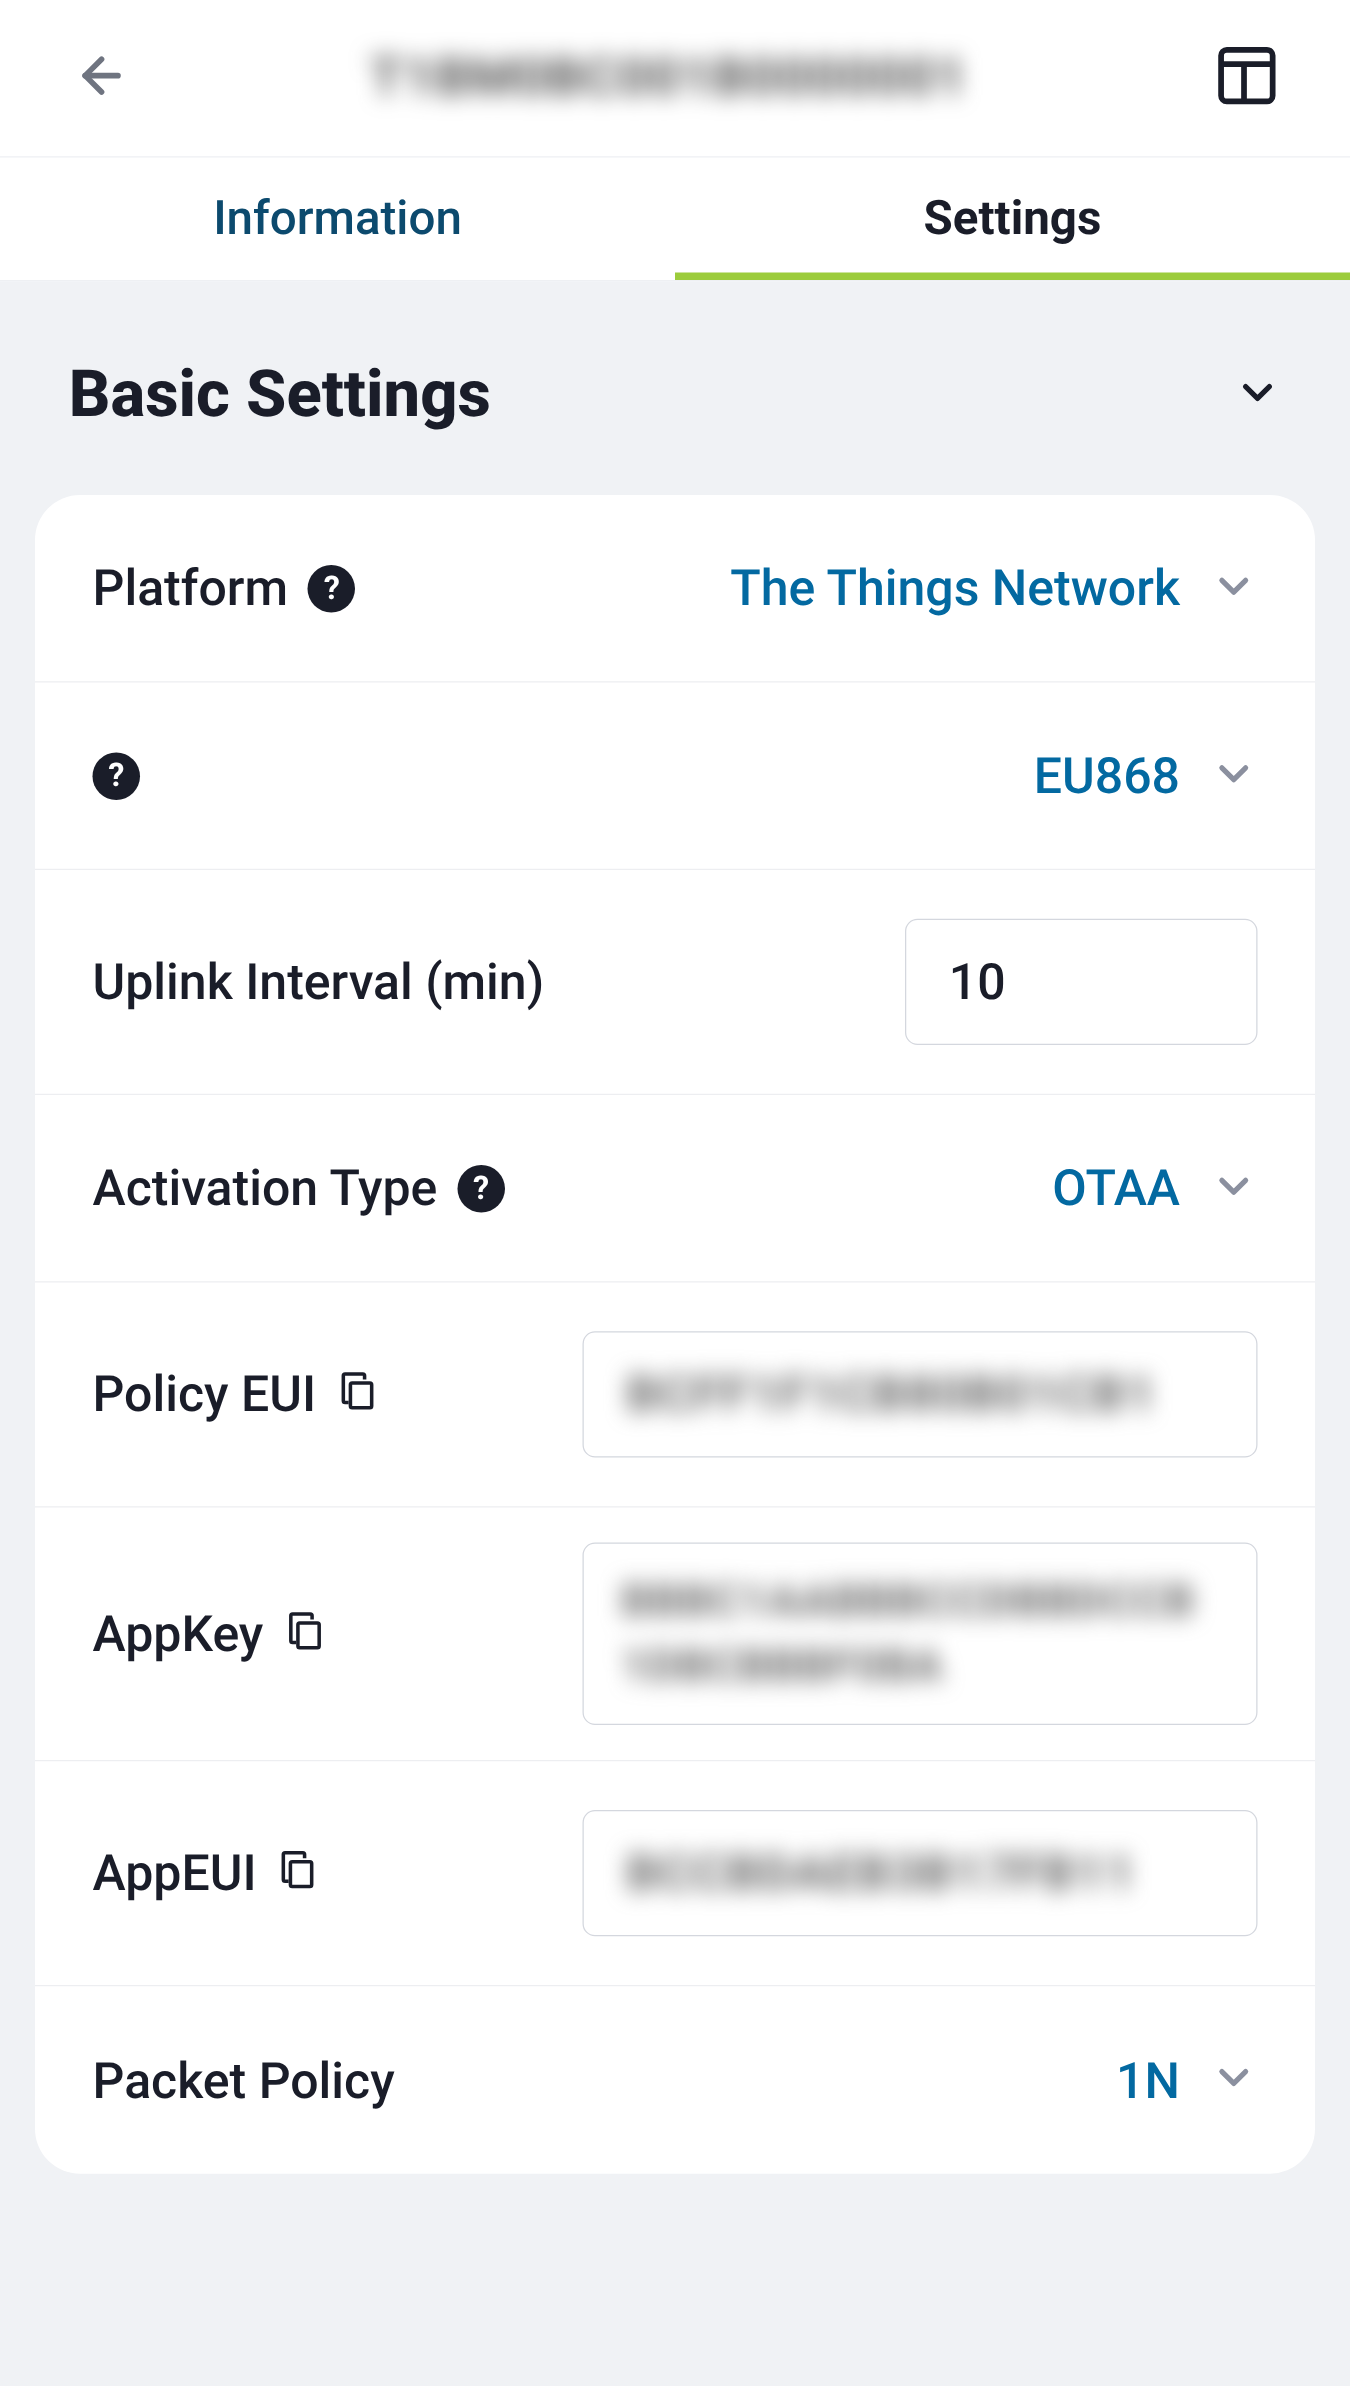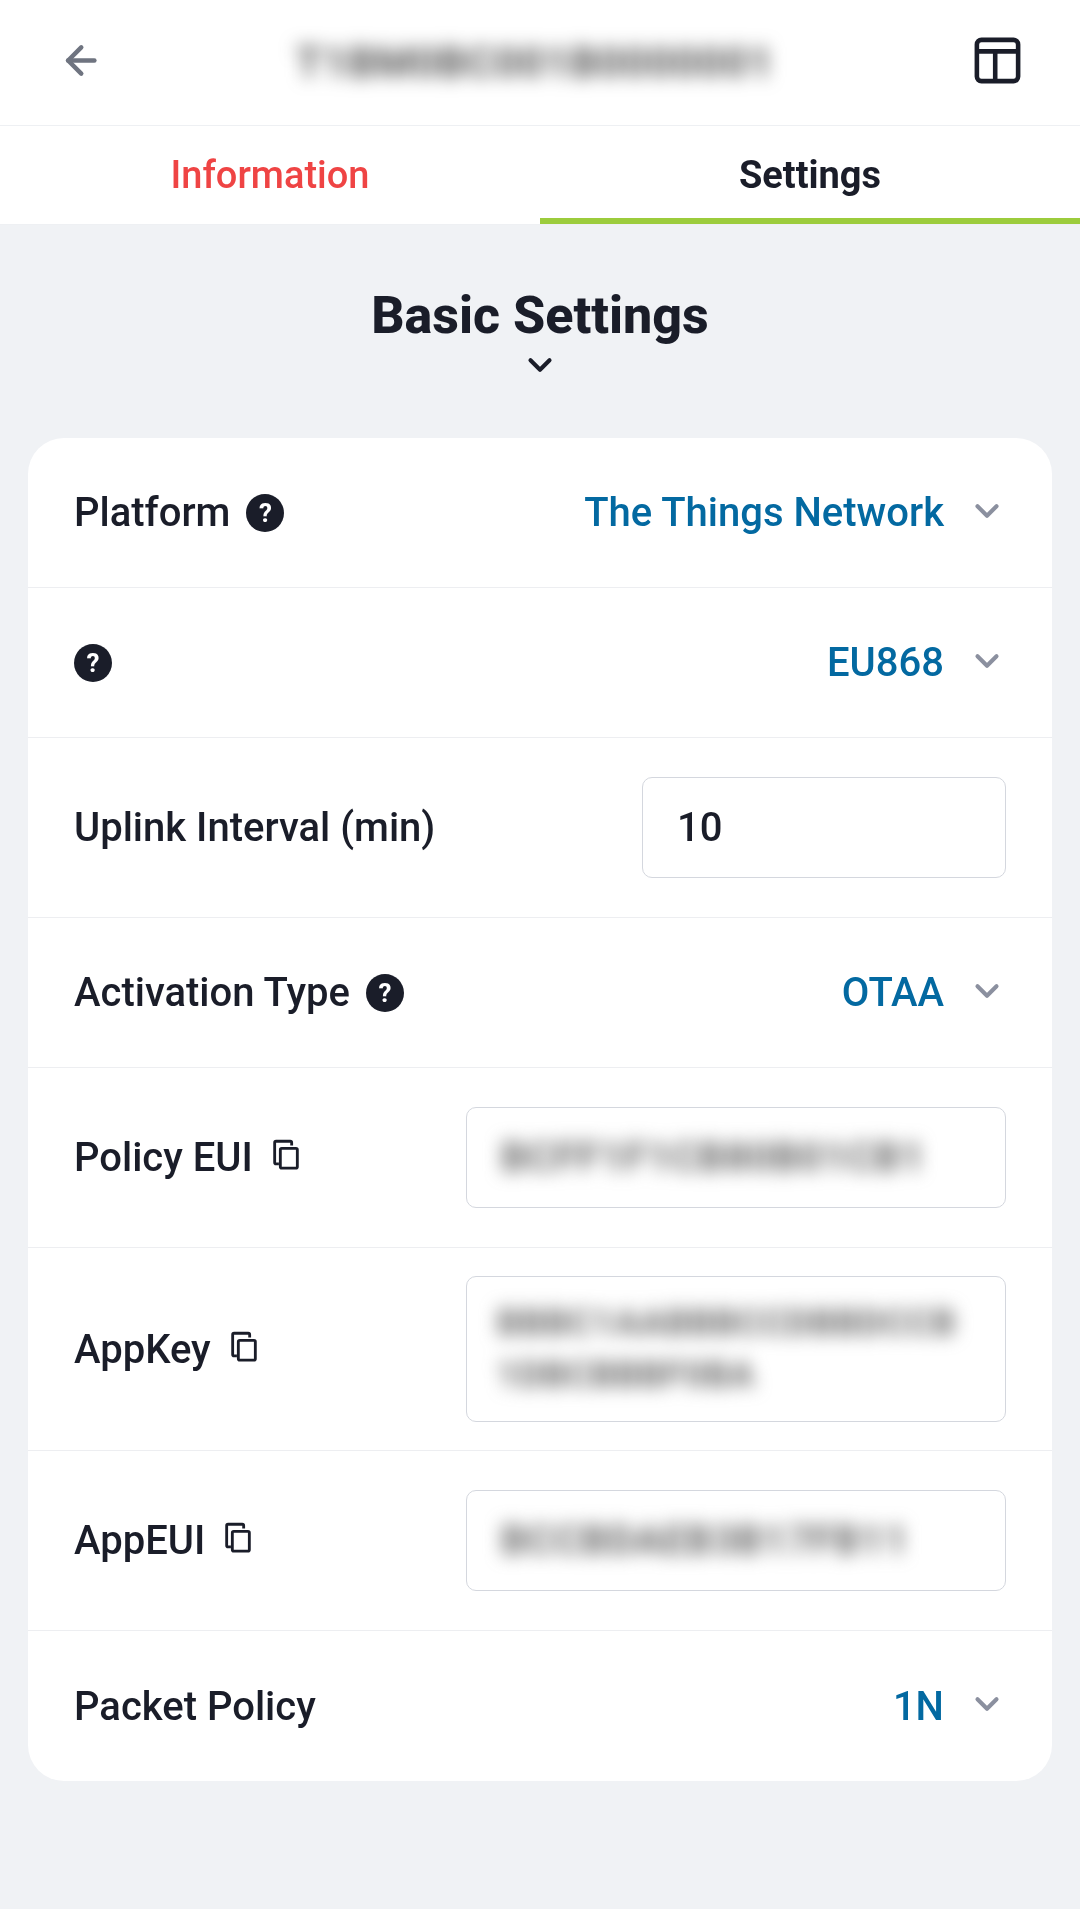--- a/index.html
+++ b/index.html
@@ -44,21 +44,21 @@
       border-top: 1px solid #eef0f3;
       border-bottom: 1px solid #eef0f3;
     }
     .tab {
       flex: 1;
       display: flex;
       align-items: center;
       justify-content: center;
       font-size: 38px;
       font-weight: 500;
-      color: #ef4444;
+      color: #0c4a6e;
       position: relative;
     }
     .tab.active {
       color: #1a1d29;
       font-weight: 700;
     }
     .tab.active::after {
       content: "";
       position: absolute;
       left: 0; right: 0; bottom: 0;
@@ -71,21 +71,20 @@
       background: #f0f2f5;
       height: calc(1909px - 125px - 100px);
       padding: 0 0 40px 0;
     }
 
     .section-head {
       display: flex;
       align-items: center;
       justify-content: space-between;
       padding: 60px 55px 50px 55px;
-      flex-direction: column;
     }
     .section-head h2 {
       font-size: 52px;
       font-weight: 800;
       color: #1a1d29;
     }
     .chev svg { width: 38px; height: 38px; }
 
     
     .card {
@@ -143,21 +142,21 @@
       border-radius: 10px;
       padding: 26px 34px;
       font-size: 40px;
       color: #1a1d29;
       font-weight: 500;
       background: #fff;
       min-height: 90px;
       display: flex;
       align-items: center;
     }
-    .input-box.small { width: 364px; }
+    .input-box.small { width: 282px; }
     .input-box.wide { width: 540px; }
     .input-box .blur {
       filter: blur(9px);
       color: #666;
       font-weight: 700;
       letter-spacing: 1px;
       word-break: break-all;
     }
     .input-box.multi { padding: 20px 30px; }
     .input-box.multi .blur { line-height: 1.45; font-size: 36px; }

